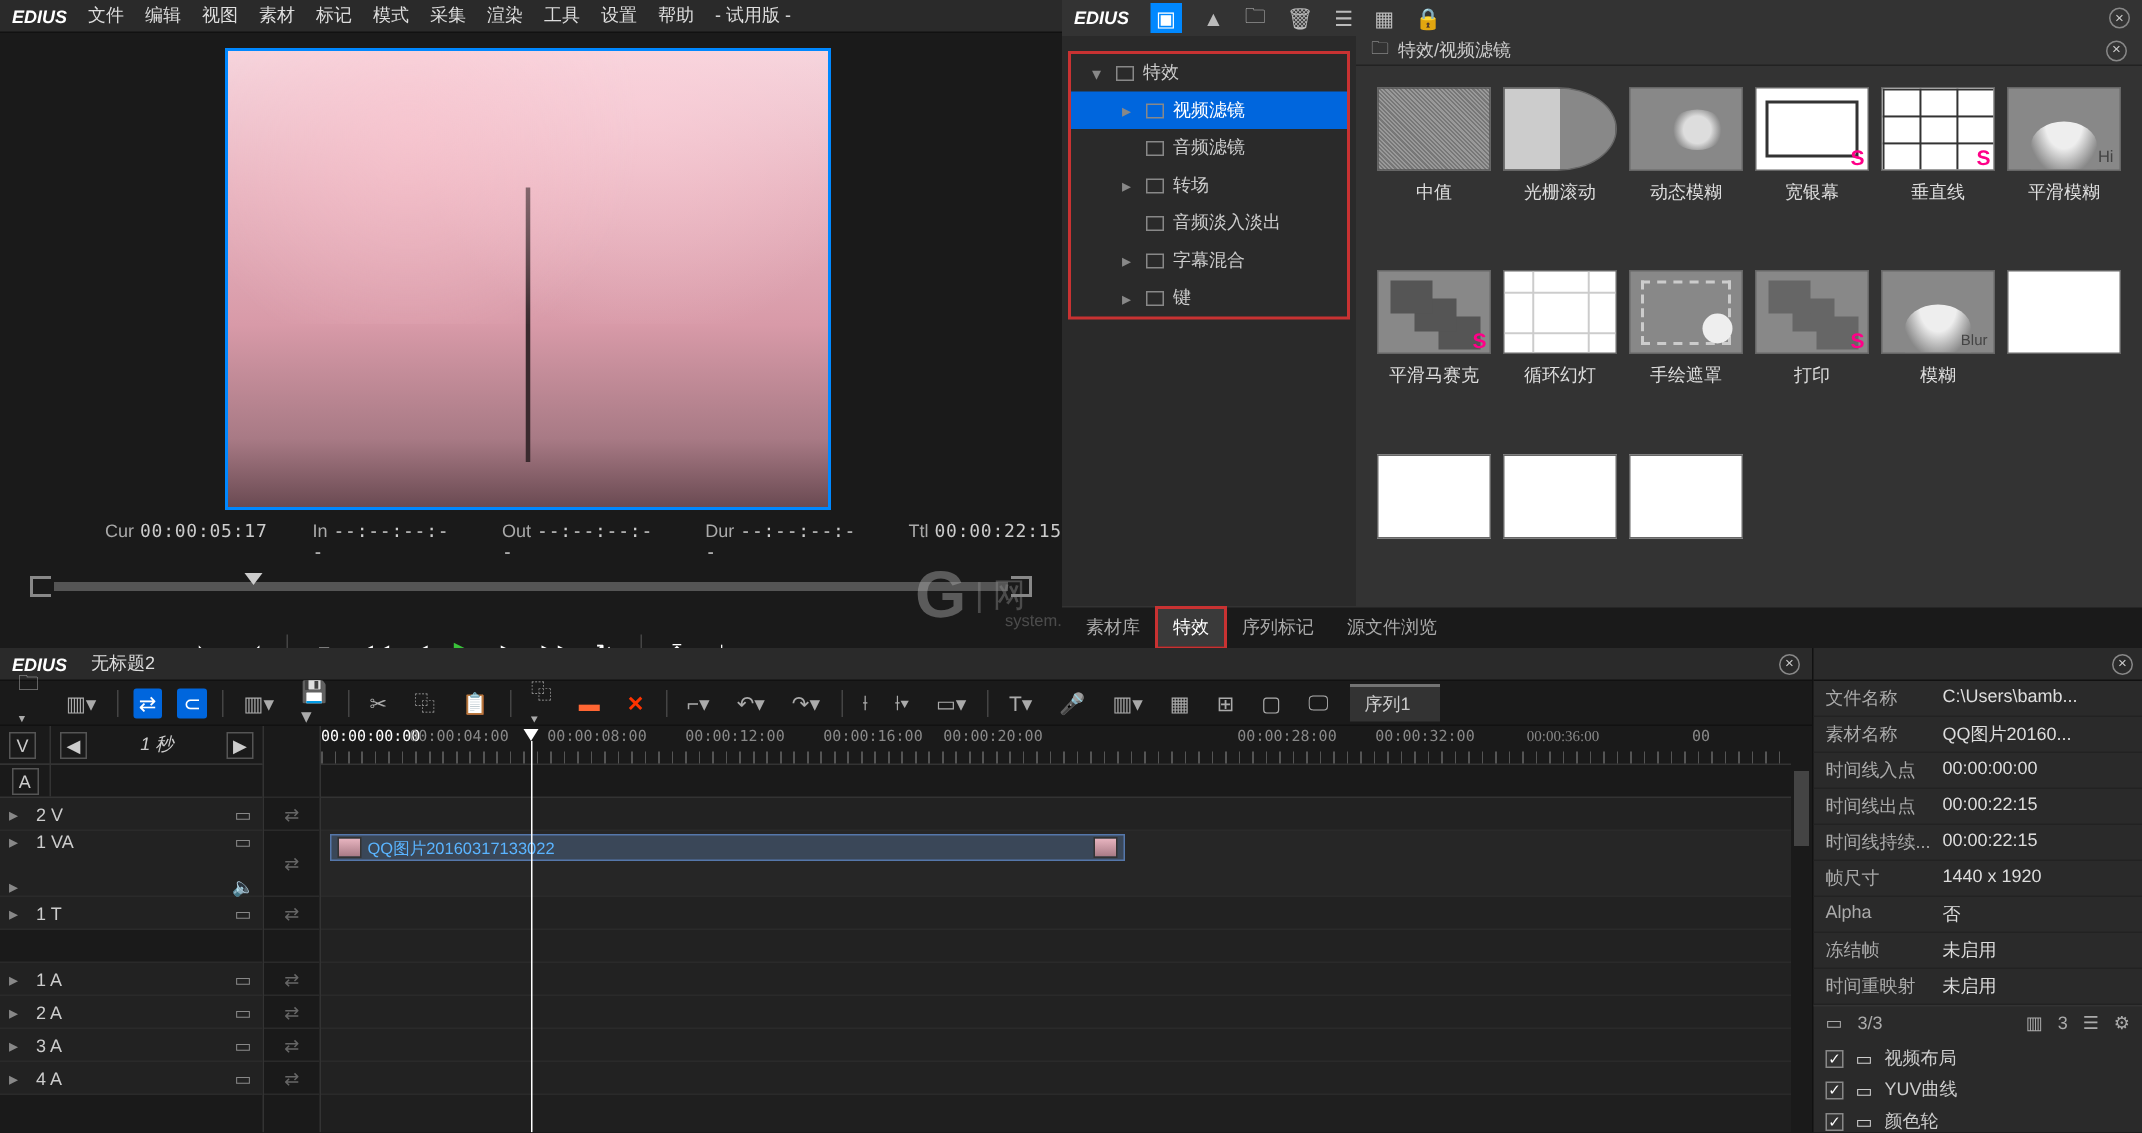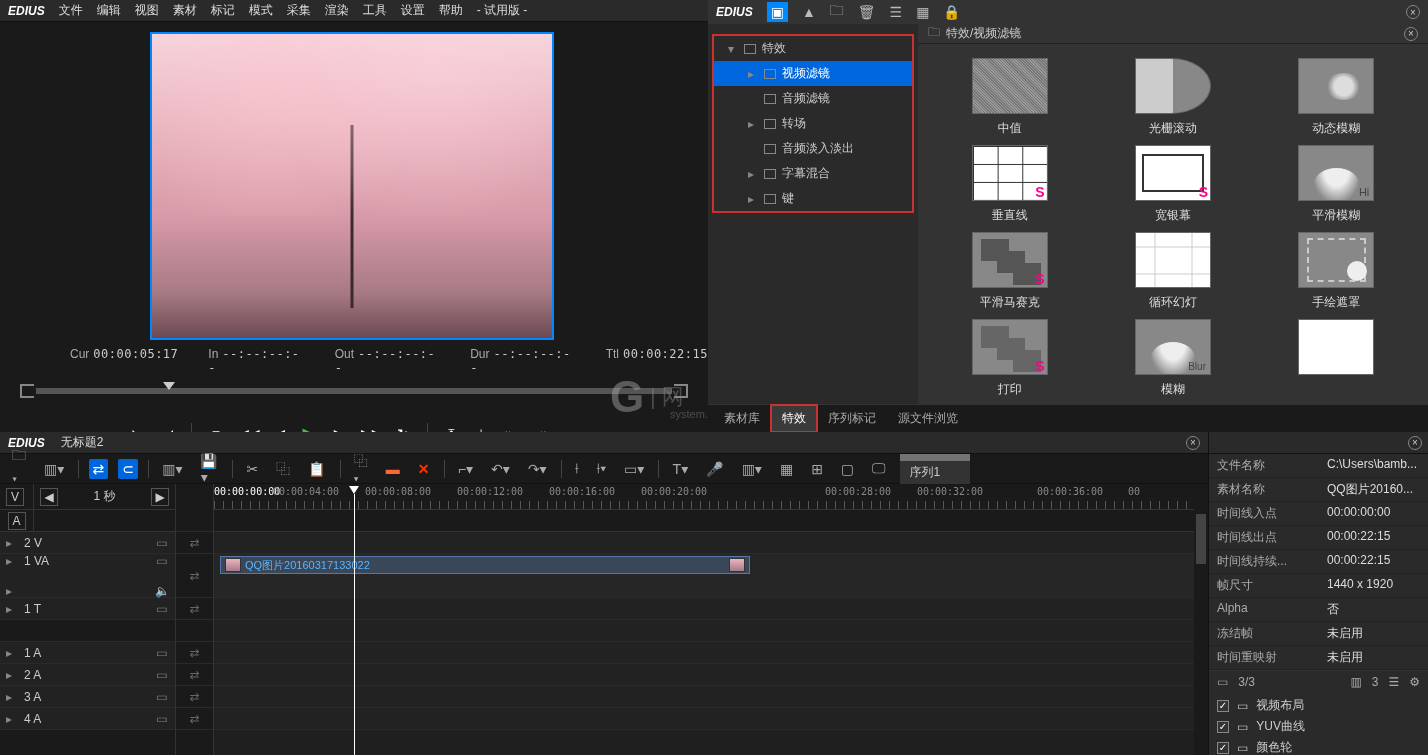--- a/index.html
+++ b/index.html
@@ -60,21 +60,21 @@
 .tree-item .arrow { width: 10px; color: #888; }
 .tree-item.selected { background: #0066dd; color: #fff; }
 .tree-item.level1 { padding-left: 14px; }
 .tree-item.level2 { padding-left: 34px; }
 .tree-ico { display:inline-block; width:12px; height:10px; border:1px solid #888; }
 
 .fx-grid-wrap { flex: 1; background: #333; }
 .fx-path { height: 20px; display: flex; align-items: center; gap: 6px; padding: 0 10px; background: #333; border-bottom: 1px solid #222; }
 .fx-path .close { margin-left: auto; }
 .fx-path .folder-ico { color:#aaa; }
-.fx-grid { display: grid; grid-template-columns: repeat(3, 1fr); gap: 8px 8px; padding: 14px; overflow-y: auto; height: 356px; }
+.fx-grid { display: grid; grid-template-columns: repeat(6, 1fr); gap: 22px 8px; padding: 14px; overflow-y: auto; height: 356px; }
 .fx-item { display: flex; flex-direction: column; align-items: center; gap: 6px; cursor: pointer; }
 .fx-thumb { width: 76px; height: 56px; border: 1px solid #666; background: #888; position: relative; overflow: hidden; }
 .fx-label { color: #ddd; font-size: 12px; text-align: center; }
 
 .th-noise { background: repeating-linear-gradient(45deg,#777,#777 1px,#999 1px,#999 2px); }
 .th-raster { background: linear-gradient(90deg,#ccc 50%,#888 50%); border-radius: 0 40px 40px 0 / 0 28px 28px 0; }
 .th-motion::before { content:''; position:absolute; left:35%; top:25%; width:50%; height:50%; background:radial-gradient(circle,#ddd 40%,#888 70%); border-radius:50%; }
 .th-block { background:#333; } .th-block::before { content:''; position:absolute; inset:10px; background:#888; }
 .th-grid { background:#fff; } .th-grid::before { content:''; position:absolute; inset:0; background:linear-gradient(#333 1px,transparent 1px) 0 0/100% 33.3%, linear-gradient(90deg,#333 1px,transparent 1px) 0 0/33.3% 100%; }
 .th-grid::after { content:'S'; position:absolute; right:2px; bottom:0; color:#ff0088; font-weight:bold; font-size:14px; }
@@ -98,28 +98,28 @@
 .tl-header .title { color: #ddd; }
 .tl-header .close { margin-left: auto; }
 
 .tl-toolbar { height: 30px; background: #1a1a1a; display: flex; align-items: center; gap: 10px; padding: 0 8px; border-bottom: 1px solid #111; }
 .tl-toolbar .tico { color: #aaa; cursor: pointer; font-size: 14px; padding: 2px 4px; }
 .tl-toolbar .tico.blue { background: #0066dd; color: #fff; border-radius: 2px; }
 .tl-toolbar .tico.red { color: #ff6633; }
 .tl-toolbar .tico.x { color: #ff3300; font-weight: bold; }
 .tl-toolbar .sep { width:1px; height:18px; background:#444; }
 .tl-toolbar .seq-tab { margin-left: auto; width: 978px; }
-.seq-tab-inner { background:#333; padding:3px 10px; width:70px; border-top:7px solid #737373; }
+.seq-tab-inner { background:#333; padding:3px 10px; width:60px; border-top:2px solid #737373; }
 
 .tl-body { display: flex; height: 271px; }
 .tl-left { width: 176px; background: #1a1a1a; border-right: 1px solid #333; }
 .tl-ruler-row { height: 26px; display:flex; border-bottom:1px solid #333; }
 .tl-left .hdr { height: 26px; display: flex; align-items: center; gap: 8px; padding: 0 6px; border-bottom: 1px solid #333; }
 .tl-left .hdr .btn { width:18px; height:18px; border:1px solid #555; display:flex; align-items:center; justify-content:center; cursor:pointer; }
-.tl-left .hdr .sel { flex:1; text-align:center; }
+.tl-left .hdr .sel { flex:1; text-align:center;font-style:italic; }
 .track-head { height: 22px; display: flex; align-items: center; gap: 8px; padding: 0 6px; border-bottom: 1px solid #2a2a2a; background:#222; }
 .track-head.tall { height: 44px; flex-wrap: wrap; align-content: center; }
 .track-head .name { flex: 1; }
 .track-head .ico { color: #888; cursor: pointer; width: 14px; text-align:center; }
 .track-head .arrow { width:10px; color:#888; }
 
 .tl-gutter { width: 38px; background:#1a1a1a; border-right:1px solid #333; }
 .gutter-cell { height:22px; border-bottom:1px solid #2a2a2a; display:flex; align-items:center; justify-content:center; color:#666; }
 .gutter-cell.tall { height:44px; }
 
@@ -138,21 +138,21 @@
 .clip .thumb { width: 16px; height: 14px; background: linear-gradient(#e8b5c0,#a87a85); border:1px solid #333; }
 .clip .cname { color: #5ab4ff; font-size: 11px; white-space: nowrap; }
 
 .tl-scroll { position:absolute; right:0; top:0; bottom:0; width:14px; background:#1a1a1a; }
 .tl-scroll .thumb-v { position:absolute; top:30px; width:10px; left:2px; height:50px; background:#444; }
 
 
 .info-panel { position: absolute; top: 432px; left: 1208px; right: 0; bottom: 0; background: #2a2a2a; border-left: 1px solid #111; }
 .info-header { height: 22px; display:flex; align-items:center; justify-content:flex-end; padding:0 6px; border-bottom:1px solid #111; }
 .info-rows { }
-.info-row { display: flex; padding: 3px 8px; border-bottom: 1px solid #222; gap: 32px; }
+.info-row { display: flex; padding: 3px 8px; border-bottom: 1px solid #222; }
 .info-row .k { width: 78px; color: #aaa; }
 .info-row .v { flex: 1; color: #ddd; overflow: hidden; text-overflow: ellipsis; white-space: nowrap; }
 .info-footer { padding: 4px 8px; display:flex; align-items:center; gap:10px; border-top:1px solid #333; color:#aaa; }
 .info-footer .sp { flex:1; }
 .info-checks { padding: 2px 8px; }
 .info-checks .chk { display: flex; align-items: center; gap: 8px; padding: 2px 0; }
 .info-checks .box { width: 12px; height: 12px; border: 1px solid #888; display:flex; align-items:center; justify-content:center; font-size:10px; color:#fff; background:#333; cursor:pointer; }
 </style>
 </head>
 <body>
@@ -289,26 +289,26 @@
           </div>
           <div class="fx-item">
             <div class="fx-thumb th-raster"></div>
             <div class="fx-label">光栅滚动</div>
           </div>
           <div class="fx-item">
             <div class="fx-thumb th-motion"></div>
             <div class="fx-label">动态模糊</div>
           </div>
           <div class="fx-item">
+            <div class="fx-thumb th-wide"></div>
+            <div class="fx-label">宽银幕</div>
+          </div>
+          <div class="fx-item">
             <div class="fx-thumb th-grid"></div>
             <div class="fx-label">垂直线</div>
-          </div>
-          <div class="fx-item">
-            <div class="fx-thumb th-wide"></div>
-            <div class="fx-label">宽银幕</div>
           </div>
           <div class="fx-item">
             <div class="fx-thumb th-smooth"></div>
             <div class="fx-label">平滑模糊</div>
           </div>
           <div class="fx-item">
             <div class="fx-thumb th-mosaic"></div>
             <div class="fx-label">平滑马赛克</div>
           </div>
           <div class="fx-item">
@@ -472,25 +472,25 @@
         </div>
     </div>
     <div class="tl-right">
       <div class="ruler" id="ruler">
         <div class="marks"></div>
       <span class="tick first" style="left: 0px;">00:00:00:00</span>
           <span class="tick" style="left: 92px;">00:00:04:00</span>
           <span class="tick" style="left: 184px;">00:00:08:00</span>
           <span class="tick" style="left: 276px;">00:00:12:00</span>
           <span class="tick" style="left: 368px;">00:00:16:00</span>
-          <span class="tick" style="left: 460px;">00:00:20:00</span>
+          <span class="tick" style="left: 448px;">00:00:20:00</span>
           <span class="tick" style="left: 552px; margin-top: 48px;">00:00:24:00</span>
           <span class="tick" style="left: 644px;">00:00:28:00</span>
           <span class="tick" style="left: 736px;">00:00:32:00</span>
-          <span class="tick" style="left: 856px;">00:00:36:00</span>
+          <span class="tick" style="left: 828px; font-family: Liberation Serif, serif;">00:00:36:00</span>
           <span class="tick" style="left: 920px;">00</span>
         </div>
       <div style="height:22px; border-bottom:1px solid #333; background:#1a1a1a;"></div>
       <div id="track-lanes">
           <div class="track-lane"></div>
           <div class="track-lane tall va">
             <div class="clip">
               <div class="thumb"></div>
               <span class="cname">QQ图片20160317133022</span>
               <div style="flex:1"></div>

